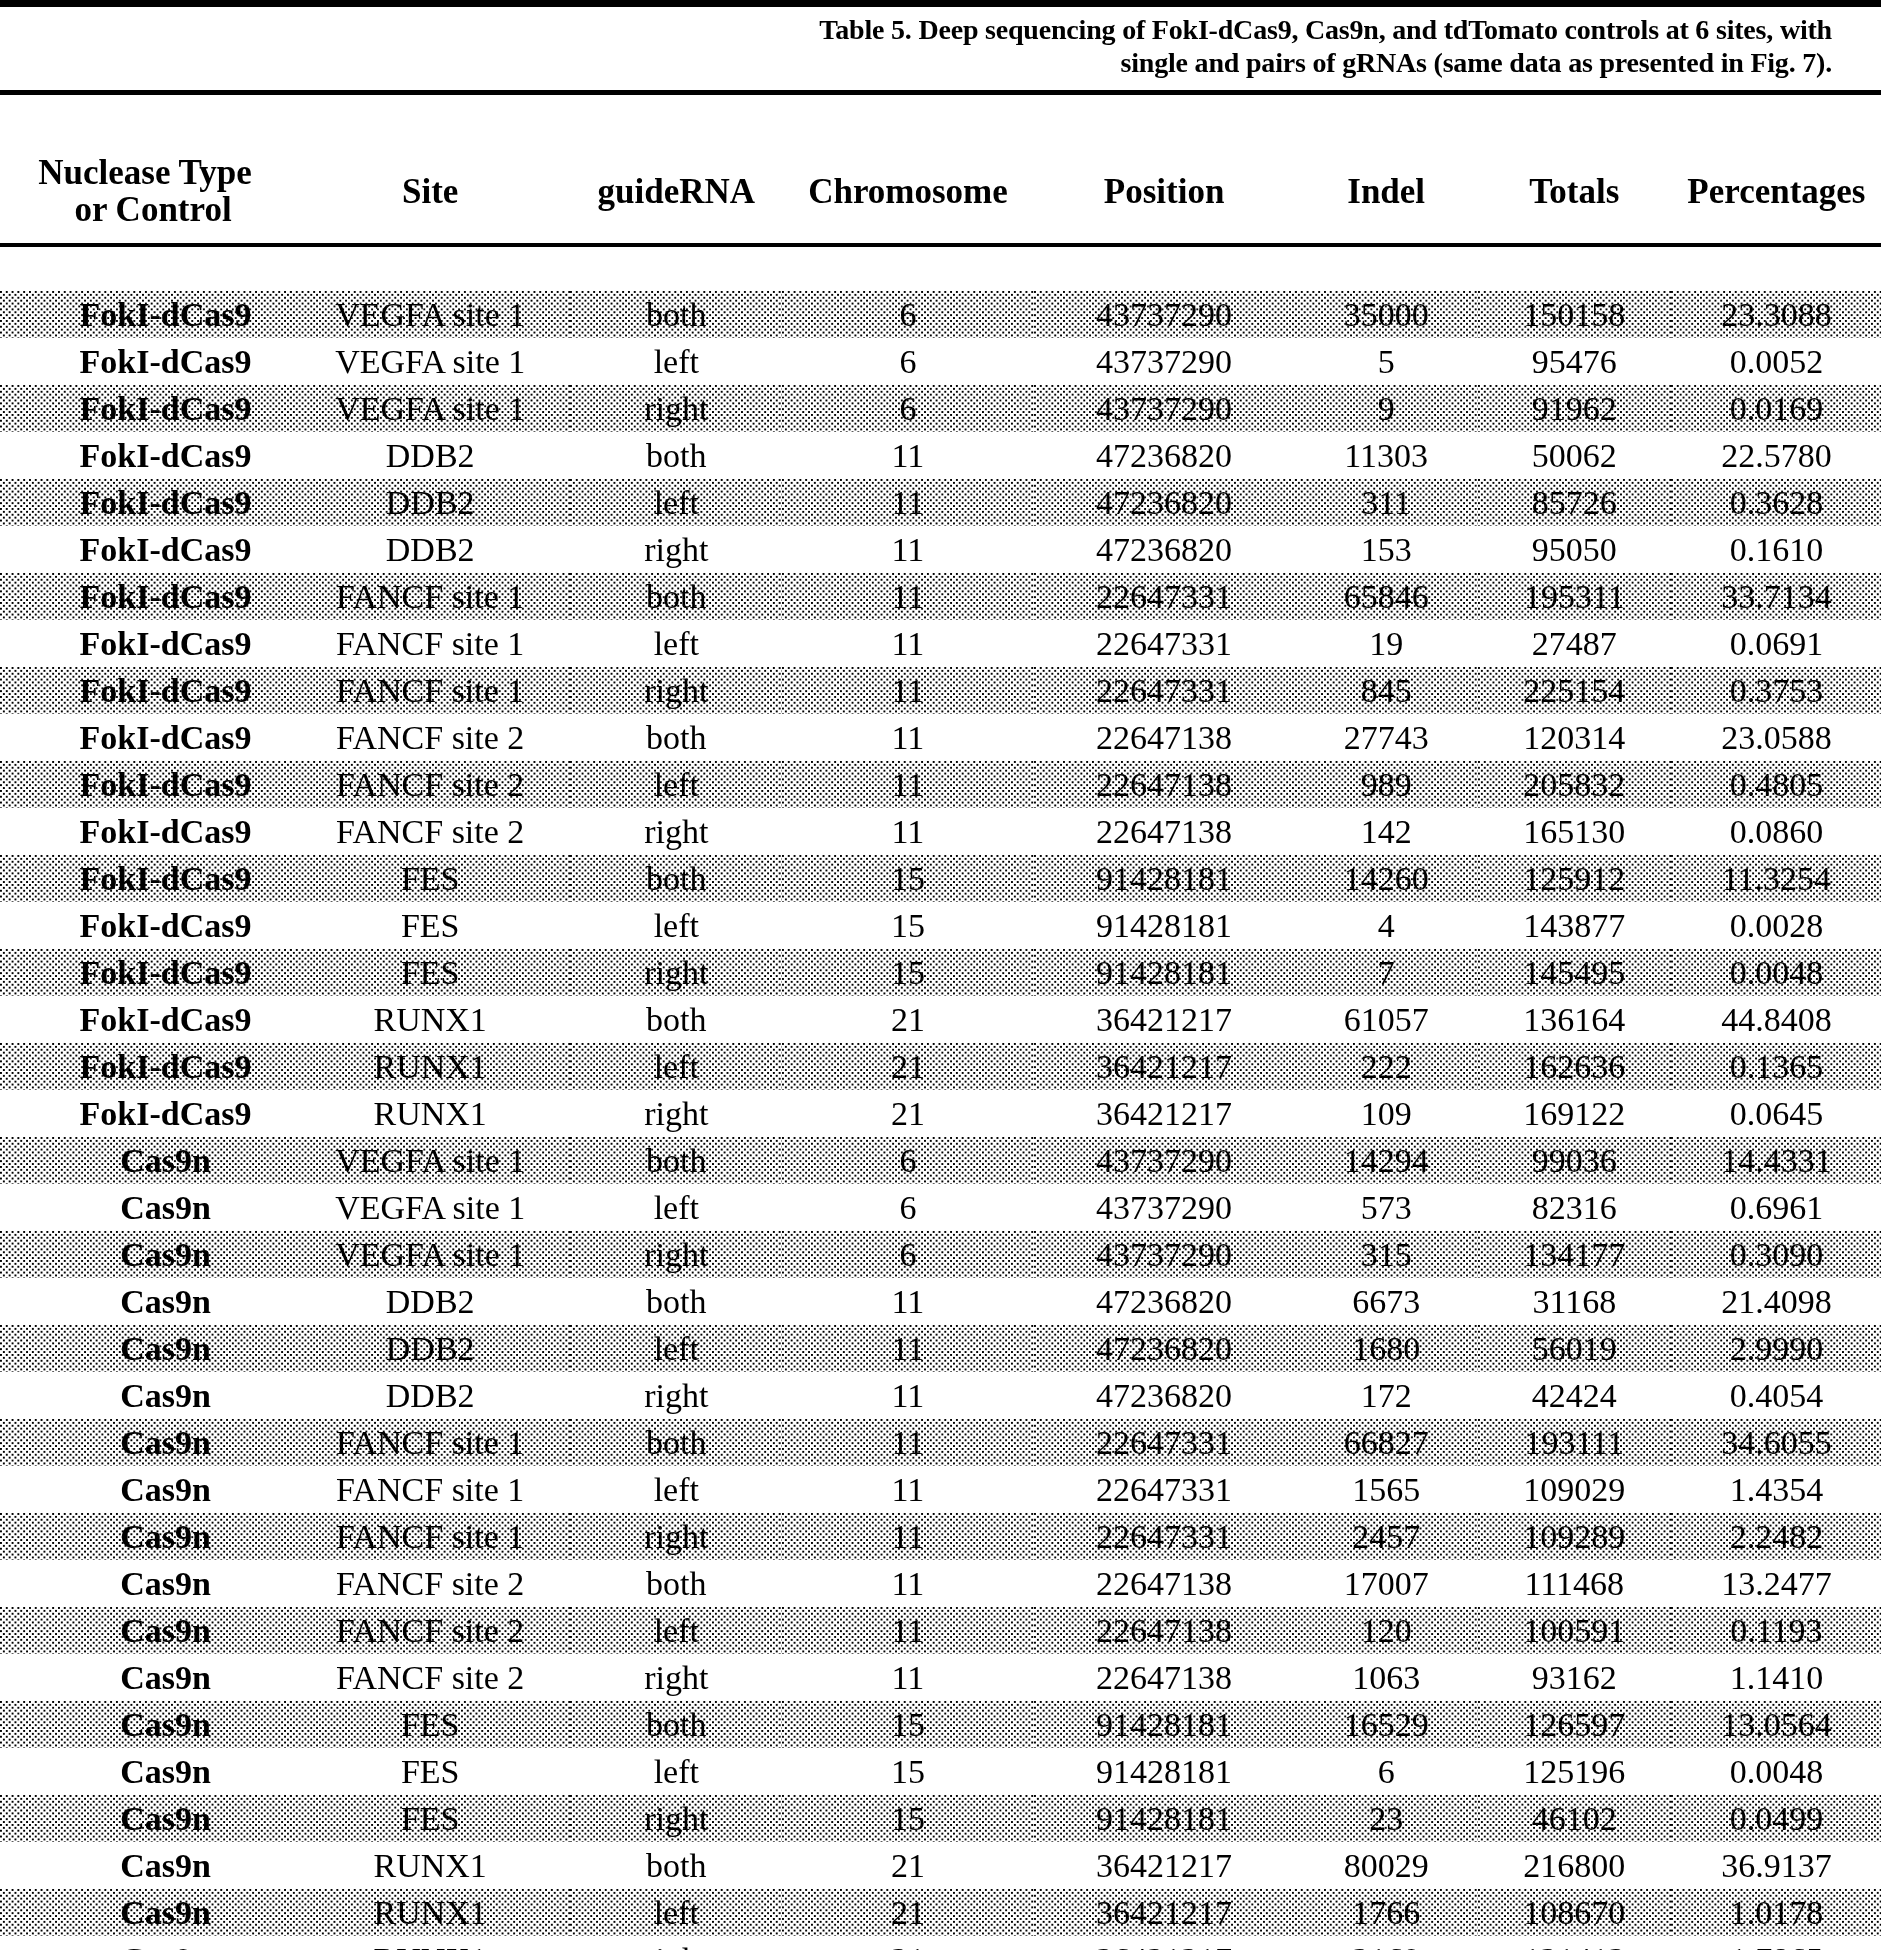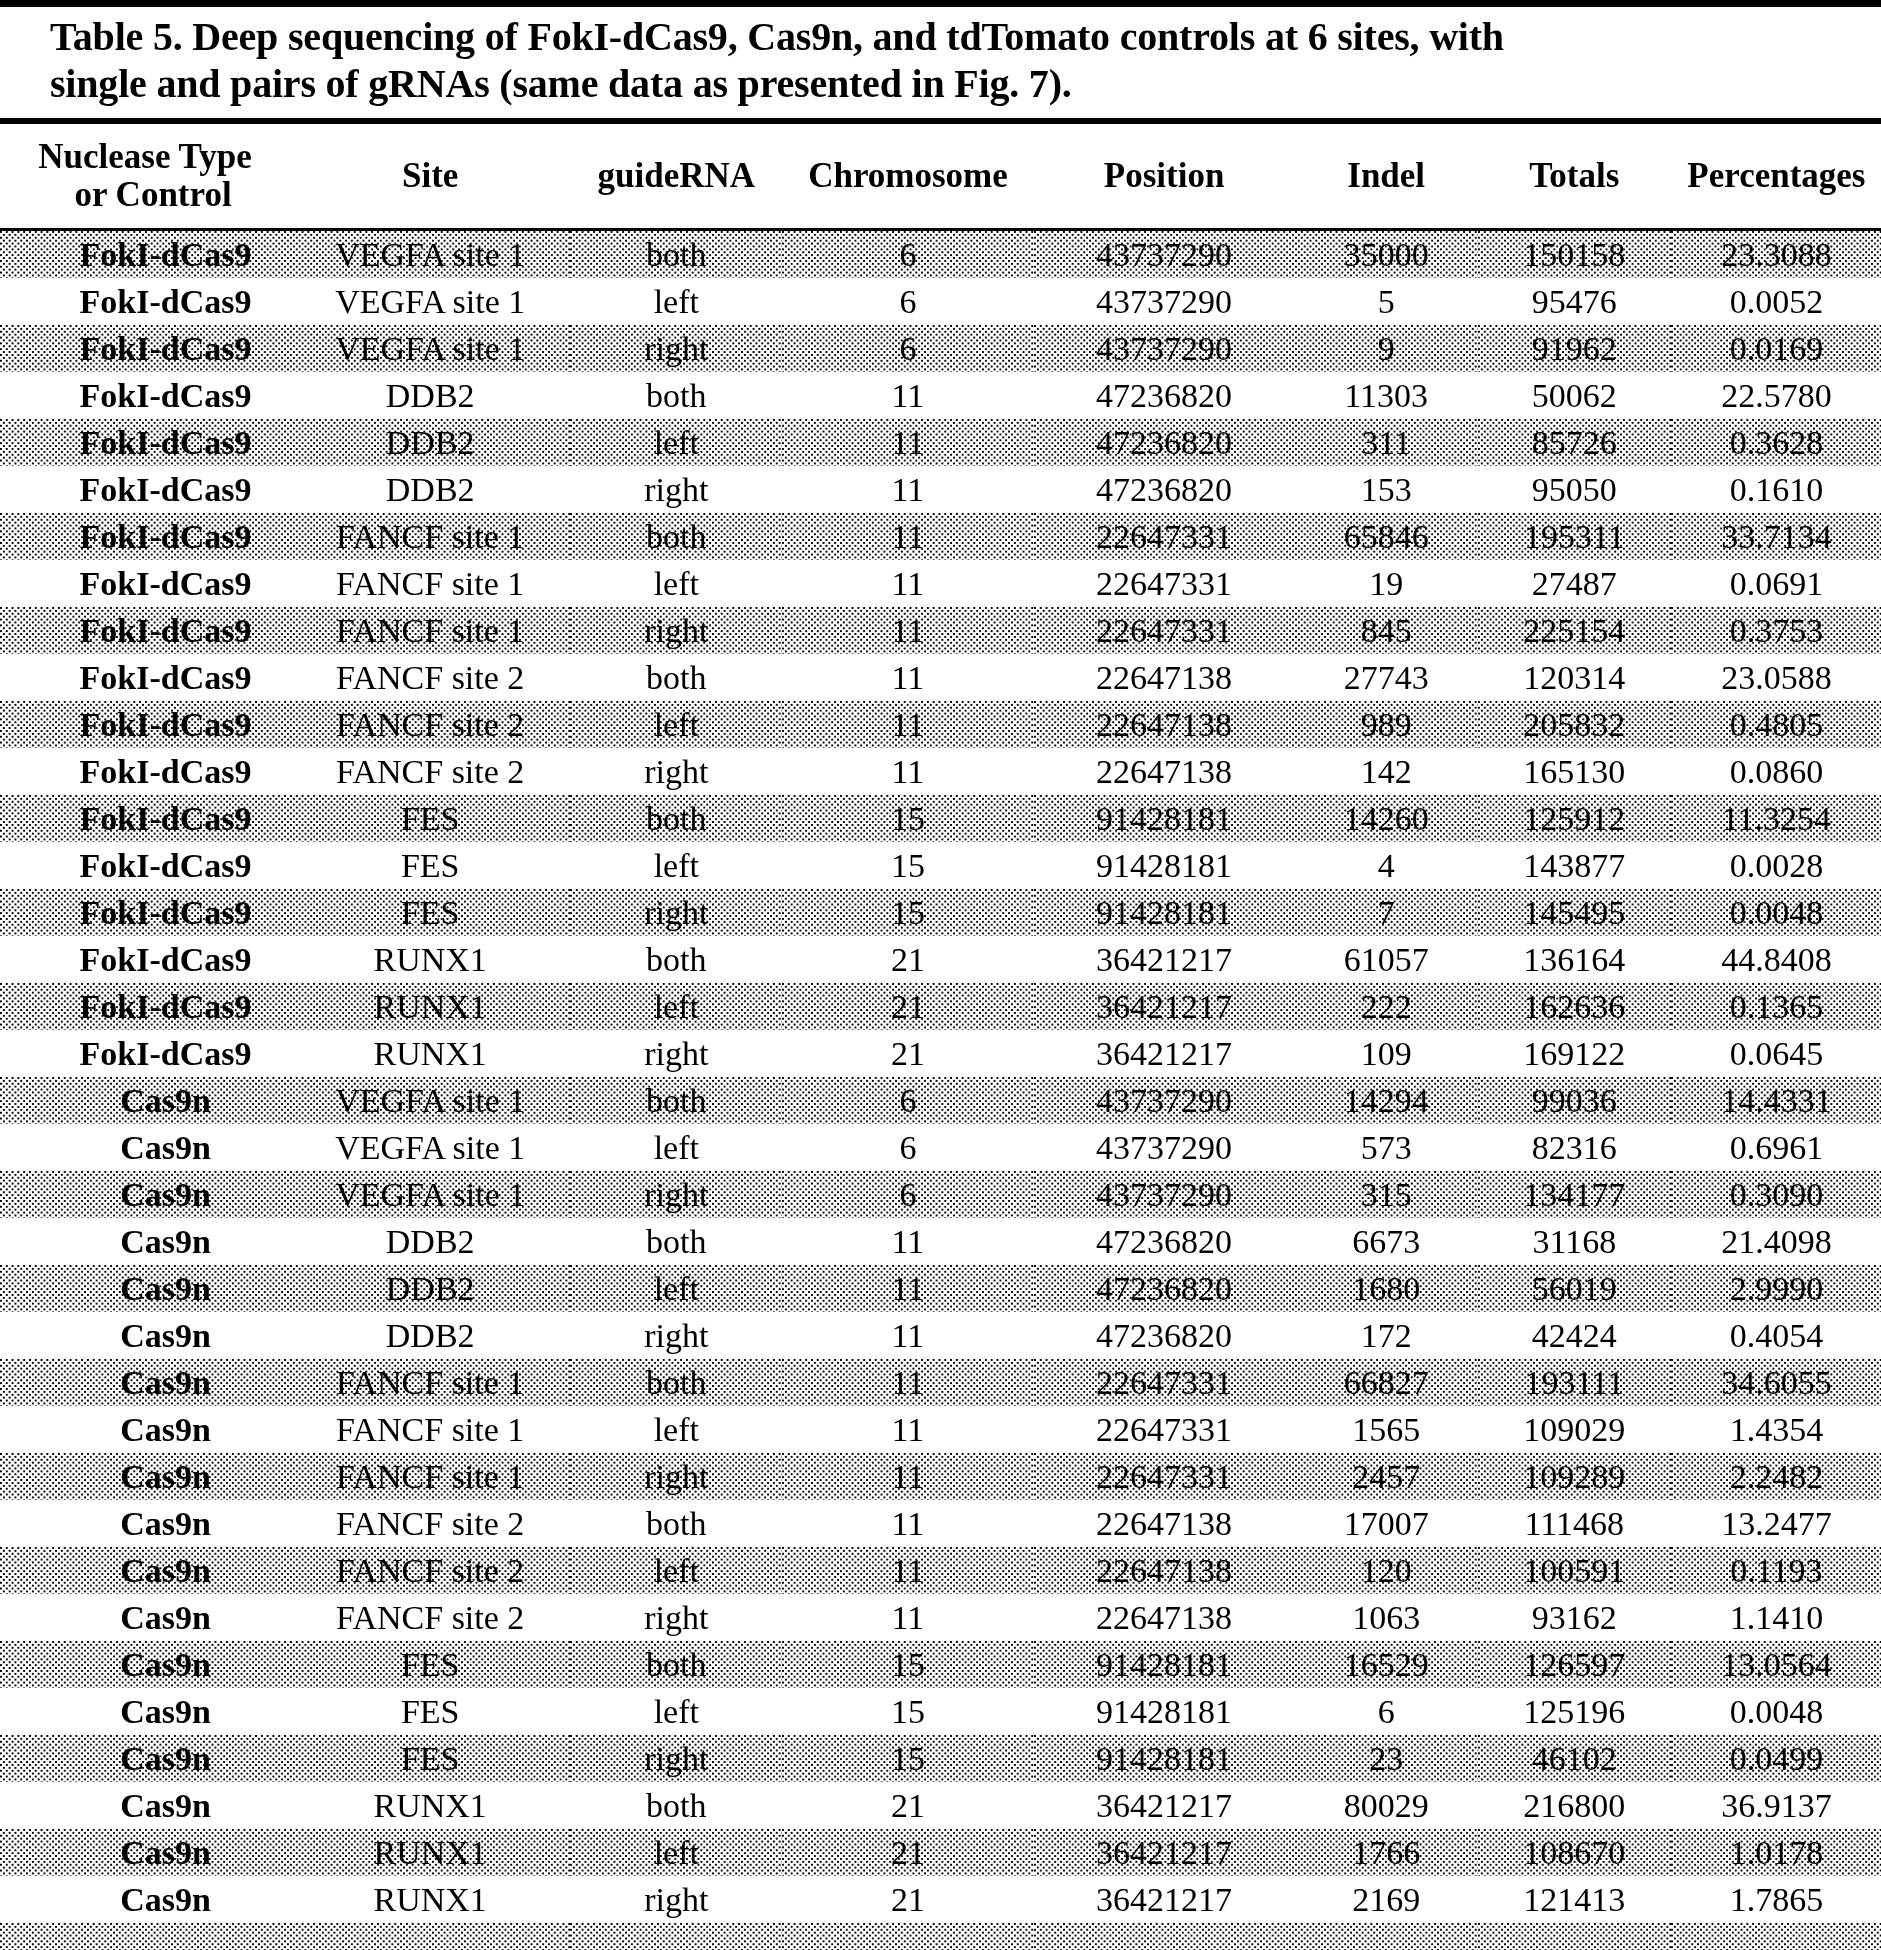--- a/index.html
+++ b/index.html
@@ -35,33 +35,34 @@
   }
   .rule-thin {
     height: 3.9px;
     background: #000000;
     width: 100%;
   }
 
   
   #caption {
     padding: 7.7px 50px 9.7px 50px;
-    text-align: left;
+    text-align: right;
     font-weight: bold;
-    font-size: 40px;
+    font-size: 28px;
     line-height: 1.17;
     letter-spacing: -0.2px;
   }
 
   
   table.tbl {
     width: 100%;
     border-collapse: collapse;
     table-layout: fixed;
     font-size: 34px;
+    margin-top: 44px;
   }
   table.tbl th,
   table.tbl td {
     padding: 0;
     margin: 0;
     text-align: center;
     vertical-align: middle;
     line-height: 1.08;
     white-space: nowrap;
   }

